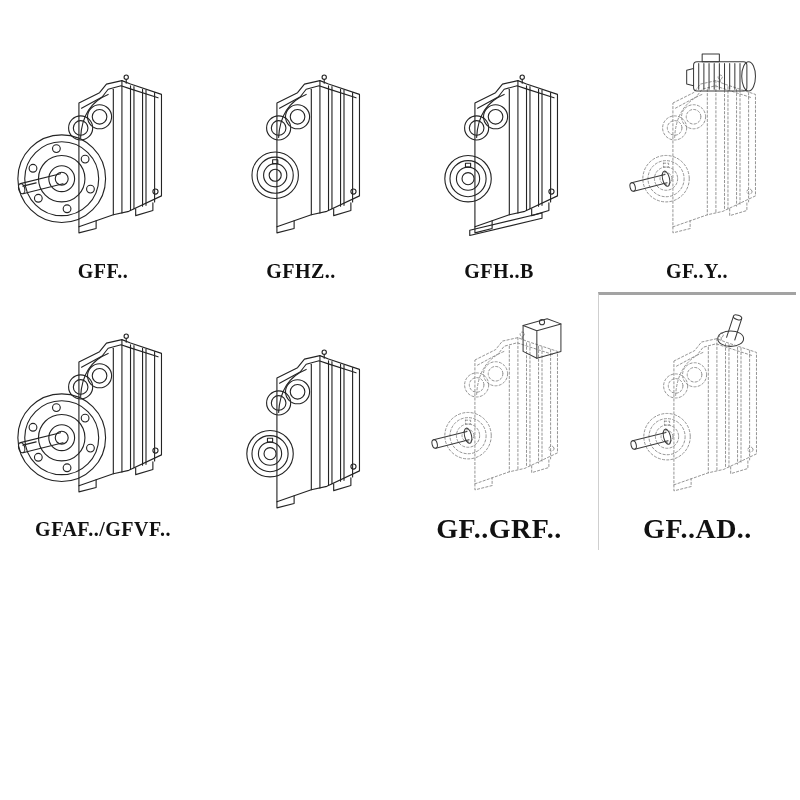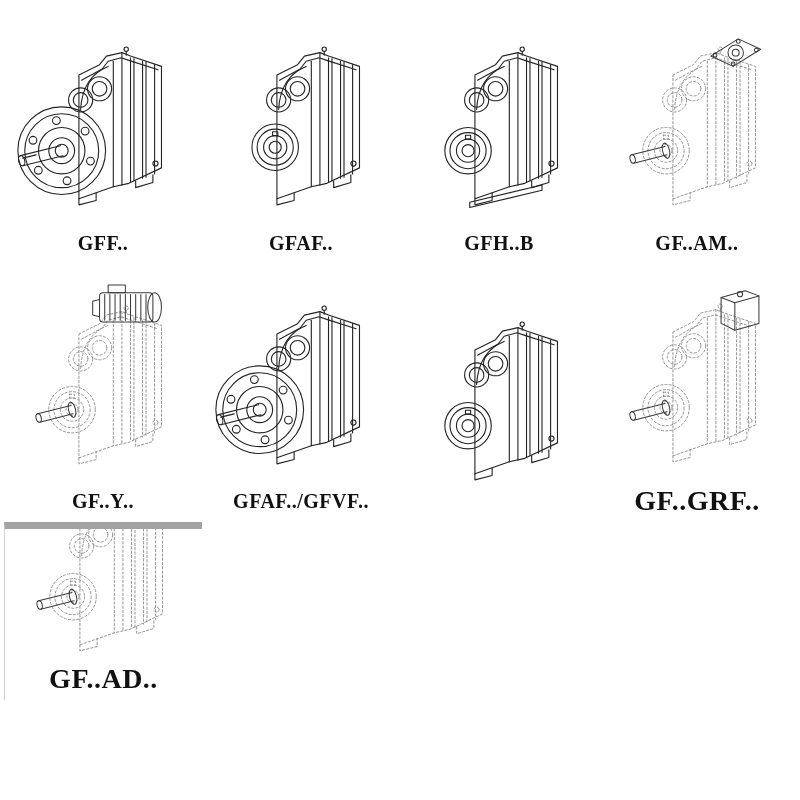--- a/index.html
+++ b/index.html
@@ -8,20 +8,21 @@
     background:#ffffff;
     font-family:"Liberation Serif", serif;
     overflow:hidden;
   }
   .grid {
     display:grid;
     width:800px; height:704px;
     grid-template-columns:repeat(4,1fr);
     grid-template-rows:260px 258px 1fr;
     padding:4px;
+    margin-top:28px;
   }
   .cell {
     display:flex; flex-direction:column;
     align-items:center; justify-content:flex-end;
     overflow:hidden;
     position:relative;
   }
   .art {
     flex:1; width:100%;
     display:flex; align-items:center; justify-content:center;
@@ -29,21 +30,21 @@
   svg.draw { width:172px; height:198px; display:block; }
   .label {
     font-weight:bold;
     font-size:20px;
     letter-spacing:0.5px;
     color:#111;
     padding:0 0 9px 0;
     white-space:nowrap;
   }
   .label-lg .label { font-size:28px; padding-bottom:5px; }
-  .cell-boxed { border-left:1px solid #cfcfcf; border-top:7px solid #a3a3a3;text-align:center; }
+  .cell-boxed { border-left:1px solid #cfcfcf; border-top:3px solid #a3a3a3;text-align:center; }
 
   
   .stroke {
     fill:none;
     stroke:#242424;
     stroke-width:1.3;
     stroke-linejoin:round;
     stroke-linecap:round;
   }
   .dashed {
@@ -175,57 +176,39 @@
       <svg class="draw" viewBox="0 0 200 220">
         <g class="stroke">
           <use href="#housing"></use>
             <use href="#bosses"></use>
           <g transform="translate(6,-4)">
               <use href="#bores"></use>
             </g>
         </g>
       </svg>
     </div>
-    <figcaption class="label">GFAF..</figcaption>
+    <figcaption class="label">GFHZ..</figcaption>
   </figure>
 
 
 
   <figure class="cell">
     <div class="art">
       <svg class="draw" viewBox="0 0 200 220">
         <g class="stroke">
           <use href="#housing"></use>
             <use href="#bosses"></use>
             <use href="#bores"></use>
             <use href="#baseplate"></use>
         </g>
       </svg>
     </div>
     <figcaption class="label">GFH..B</figcaption>
   </figure>
 
-  <figure class="cell">
-    <div class="art">
-      <svg class="draw" viewBox="0 0 200 220">
-        <g class="stroke dashed">
-          <use href="#housing"></use>
-            <use href="#bosses"></use>
-            <use href="#bores"></use>
-        </g>
-        <g class="stroke solidpart">
-          <use href="#input-flange"></use>
-          <g transform="translate(64,148)">
-              <use href="#small-shaft"></use>
-            </g>
-        </g>
-      </svg>
-    </div>
-    <figcaption class="label">GF..AM..</figcaption>
-  </figure>
 
   <figure class="cell">
     <div class="art">
       <svg class="draw" viewBox="0 0 200 220">
         <g class="stroke dashed">
           <use href="#housing"></use>
             <use href="#bosses"></use>
             <use href="#bores"></use>
         </g>
         <g class="stroke solidpart">

